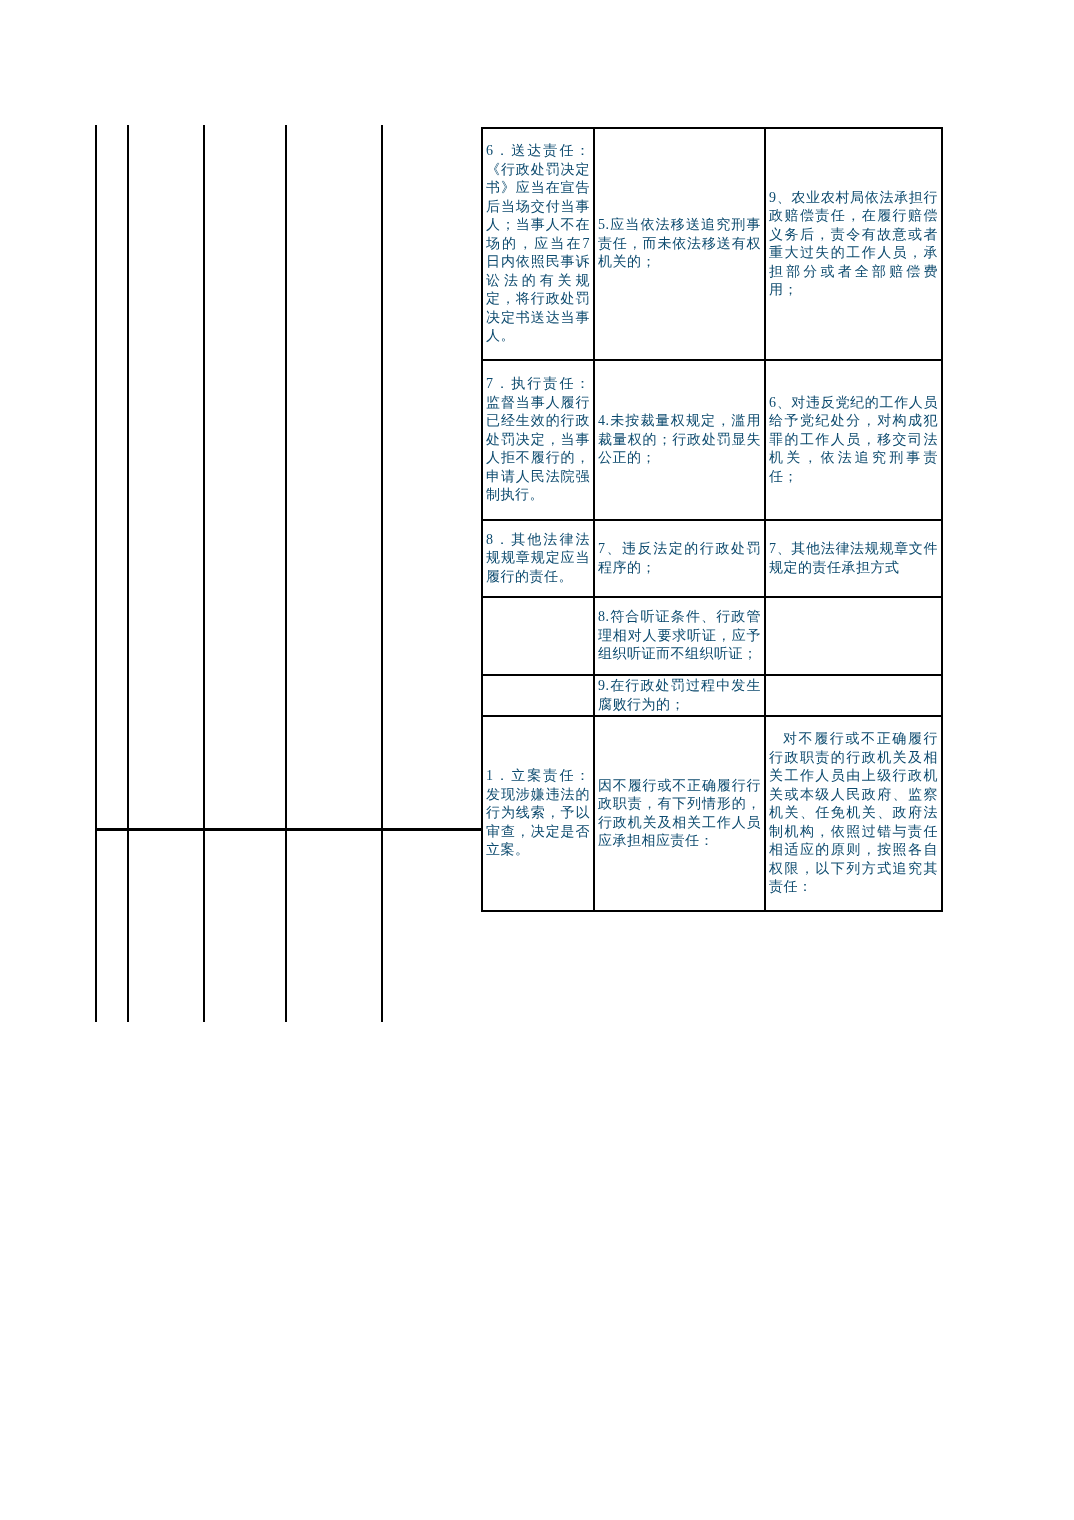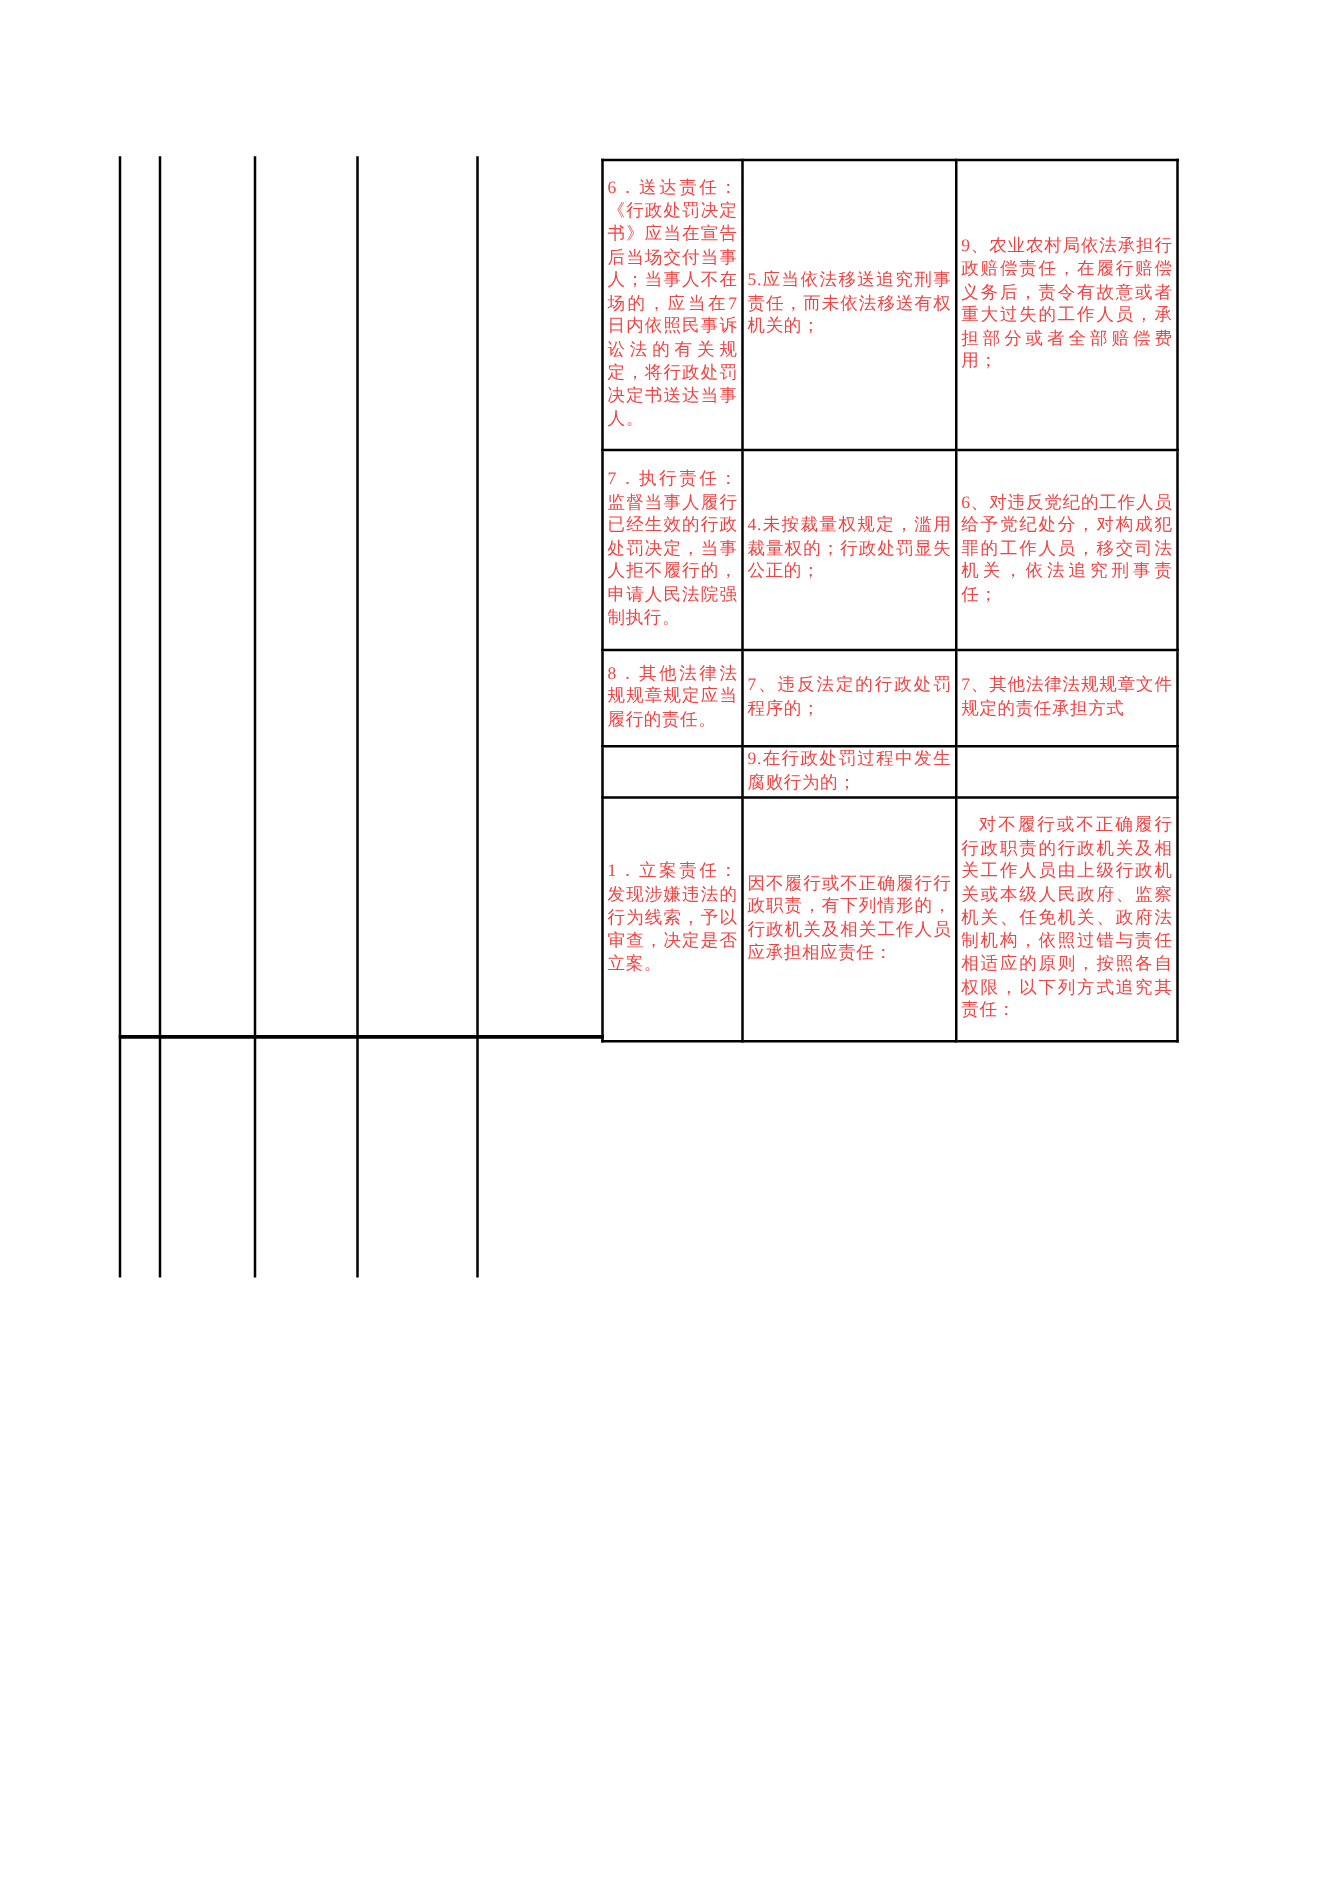--- a/index.html
+++ b/index.html
@@ -1,18 +1,18 @@
 <!DOCTYPE html>
 <html><head>
 <meta charset="utf-8">
 <style>
   html,body{margin:0;padding:0;background:#ffffff;}
   .page{
     position:relative;width:1074px;height:1484px;background:#ffffff;
-    font-family:"Liberation Serif","DejaVu Serif",serif;color:#ef4444;
+    font-family:"Liberation Serif","DejaVu Serif",serif;color:#0c4a6e;
     overflow:hidden;
   }
   .vline{position:absolute;top:125px;height:897px;width:2px;background:#000;}
   .hline-left{position:absolute;left:95px;top:828px;width:388px;height:3px;background:#000;}
   table.grid{
     position:absolute;left:481px;top:127px;
     border-collapse:collapse;table-layout:fixed;width:460px;
   }
   table.grid td{
     border:2px solid #000;
@@ -54,20 +54,25 @@
       <tr style="height:160px">
         <td>7．执行责任：监督当事人履行已经生效的行政处罚决定，当事人拒不履行的，申请人民法院强制执行。</td>
         <td>4.未按裁量权规定，滥用裁量权的；行政处罚显失公正的；</td>
         <td>6、对违反党纪的工作人员给予党纪处分，对构成犯罪的工作人员，移交司法机关，依法追究刑事责任；</td>
       </tr>
       <tr style="height:77px">
         <td>8．其他法律法规规章规定应当履行的责任。</td>
         <td>7、违反法定的行政处罚程序的；</td>
         <td>7、其他法律法规规章文件规定的责任承担方式</td>
       </tr>
+      <tr style="height:78px">
+        <td></td>
+        <td>8.符合听证条件、行政管理相对人要求听证，应予组织听证而不组织听证；</td>
+        <td></td>
+      </tr>
       <tr style="height:38px">
         <td></td>
         <td>9.在行政处罚过程中发生腐败行为的；</td>
         <td></td>
       </tr>
       <tr style="height:195px">
         <td>1．立案责任：发现涉嫌违法的行为线索，予以审查，决定是否立案。</td>
         <td>因不履行或不正确履行行政职责，有下列情形的，行政机关及相关工作人员应承担相应责任：</td>
         <td class="indent">
           <div>对不履行或不正确履行行政职责的行政机关及相关工作人员由上级行政机关或本级人民政府、监察机关、任免机关、政府法制机构，依照过错与责任相适应的原则，按照各自权限，以下列方式追究其责任：</div>

